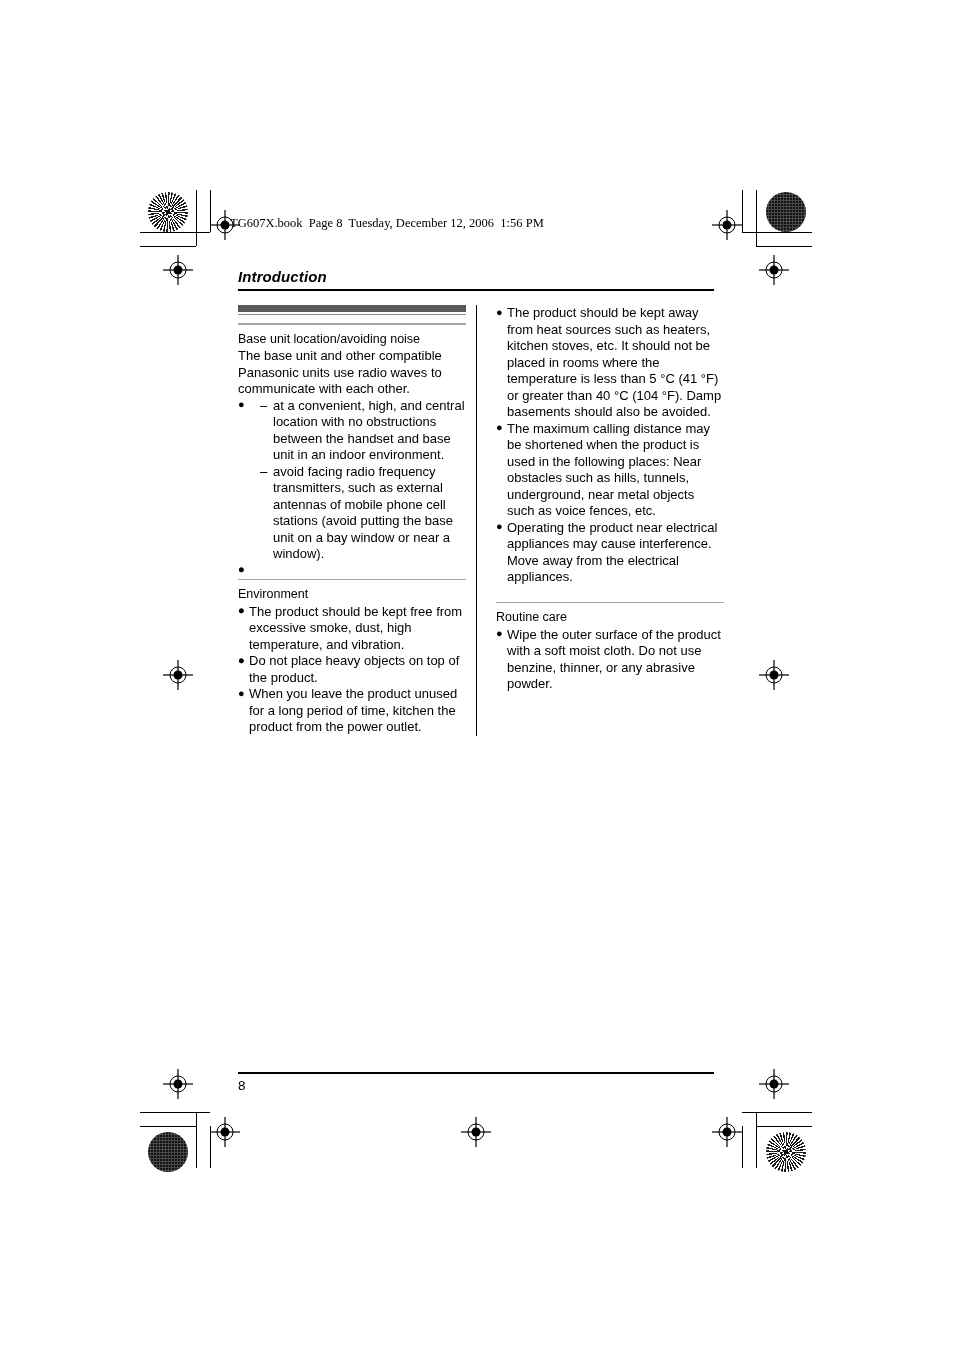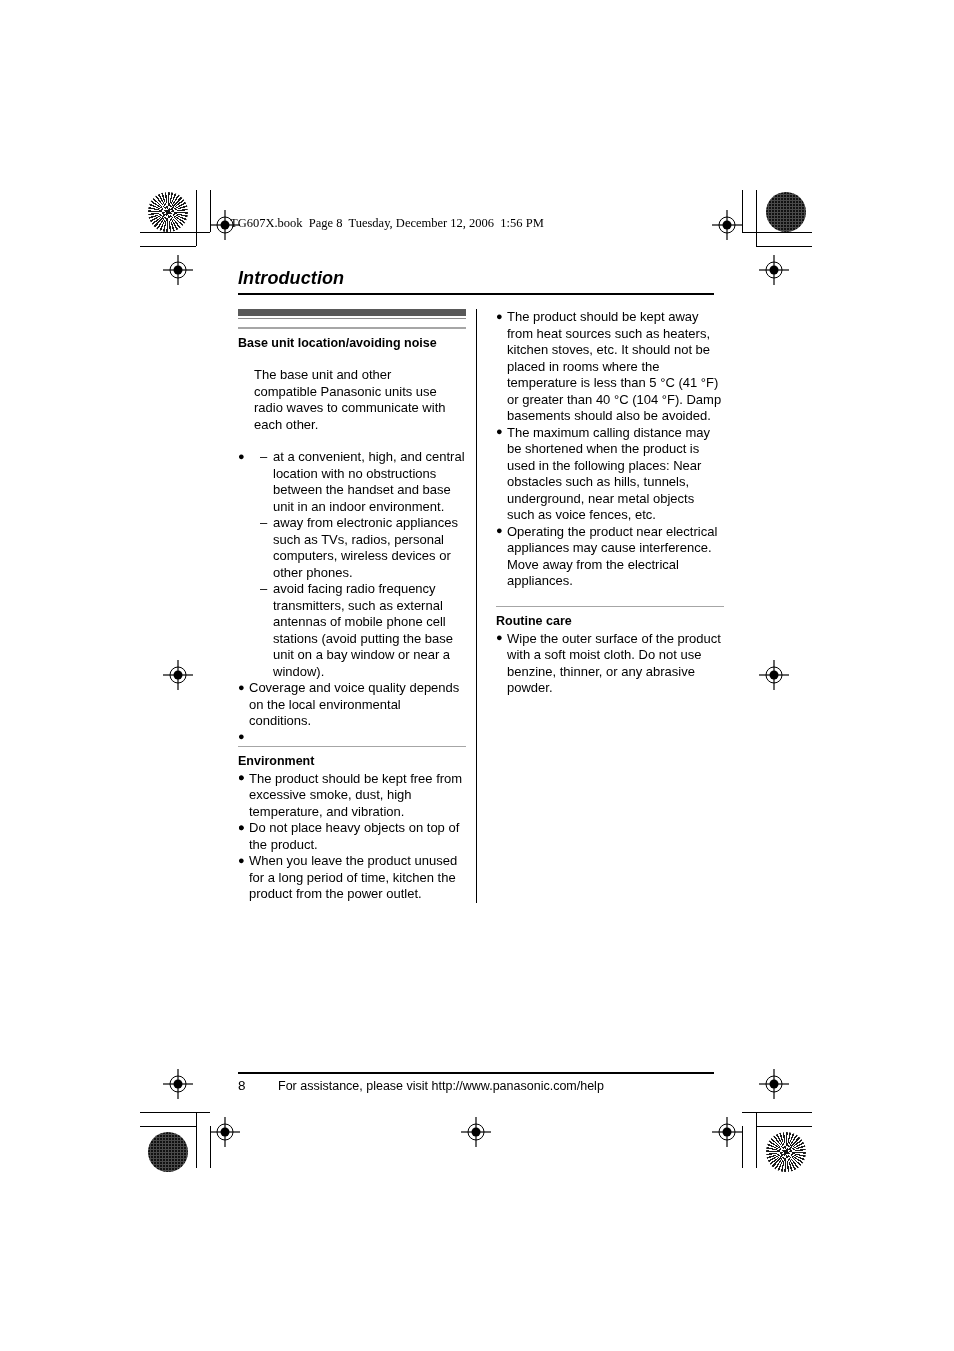--- a/index.html
+++ b/index.html
@@ -59,21 +59,21 @@
 
   
   .page {
     position: absolute;
     left: 238px;
     top: 268px;
     width: 476px;
   }
 
   .running-head {
-    font-size: 18px;
+    font-size: 15px;
     font-weight: bold;
     font-style: italic;
     letter-spacing: 0.1px;
     padding-bottom: 4px;
   }
   .rule-head {
     height: 2px;
     background: #000;
     margin-bottom: 14px;
   }
@@ -116,29 +116,29 @@
   }
   .rule-sub {
     height: 1.5px;
     background: #a6a6a6;
     margin-bottom: 7px;
   }
   .rule-sub.spaced { margin-top: 16px; }
 
   .sub-title {
     font-size: 12.5px;
-    font-weight: bold;
+    font-weight: normal;
     line-height: 1.25;
     margin-bottom: 1px;
   }
 
   .para {
     font-size: 13px;
     line-height: 1.27;
-    margin: 16px;
+    margin: 0;
   }
 
   ul.bullets, ul.dashes {
     list-style: none;
     margin: 0;
     padding: 0;
   }
   li.bullet {
     position: relative;
     font-size: 13px;
@@ -348,31 +348,29 @@
       <ul class="bullets">
         <li class="bullet">
           <span class="bullet-mark">●</span>
           <ul class="dashes">
             <li class="dash">
               <span class="dash-mark">–</span>
               <span>at a convenient, high, and central location with no obstructions between the handset and base unit in an indoor environment.</span>
             </li>
             <li class="dash">
               <span class="dash-mark">–</span>
-              <span>away from electronic appliances such as TVs, radios, personal computers, wireless devices or other phones.</span>
             </li>
             <li class="dash">
               <span class="dash-mark">–</span>
               <span>avoid facing radio frequency transmitters, such as external antennas of mobile phone cell stations (avoid putting the base unit on a bay window or near a window).</span>
             </li>
           </ul>
         </li>
         <li class="bullet">
           <span class="bullet-mark">●</span>
-          <span>Coverage and voice quality depends on the local environmental conditions.</span>
         </li>
         <li class="bullet">
           <span class="bullet-mark">●</span>
         </li>
       </ul>
 
       <div class="rule-sub spaced"></div>
       <div class="sub-title">Environment</div>
 
       <ul class="bullets">
@@ -428,15 +426,14 @@
         </li>
       </ul>
     </div>
   </div>
 </div>
 
 <div class="footer">
   <div class="rule-foot"></div>
   <div class="footer-row">
     <div class="page-num">8</div>
-    <div class="footer-text">For assistance, please visit http://www.panasonic.com/help</div>
   </div>
 </div>
 
 </body></html>

